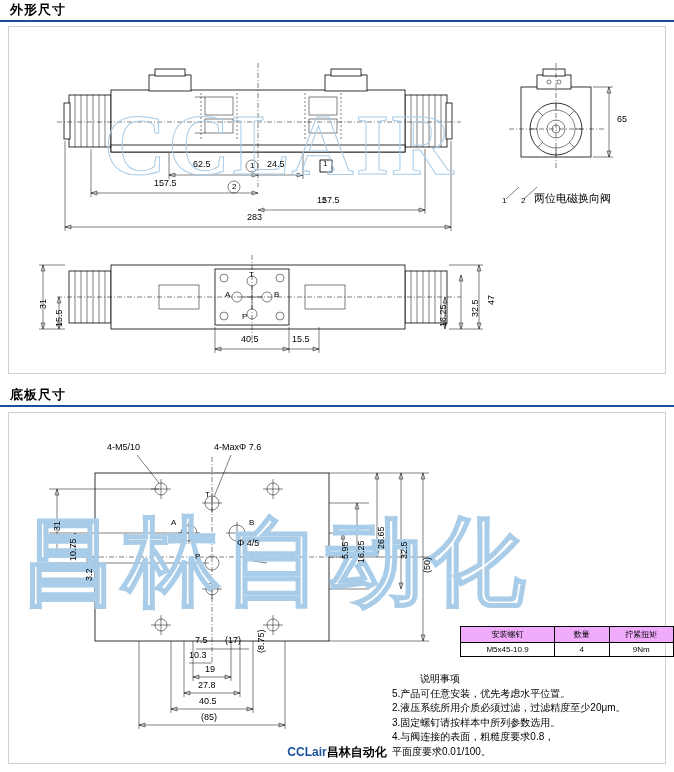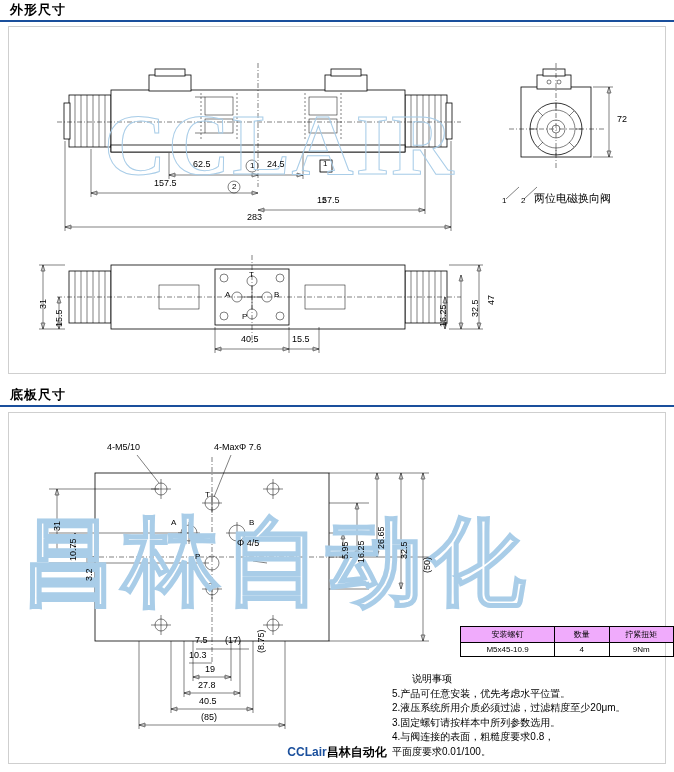--- a/index.html
+++ b/index.html
@@ -131,21 +131,21 @@
 
   
   #notes {
     position: absolute;
     left: 392px;
     top: 672px;
     width: 270px;
     font-size: 10px;
     line-height: 1.45;
   }
-  #notes .nt-title { margin-left: 20px; }
+  #notes .nt-title { margin-left: 28px; }
 
   
   #footer-brand {
     position: absolute;
     left: 0;
     top: 744px;
     width: 674px;
     text-align: center;
     font-size: 12px;
     font-weight: bold;
@@ -363,21 +363,21 @@
     <div class="lbl" style="left:184px; top:133px;">62.5</div>
     <div class="lbl" style="left:258px; top:133px;">24.5</div>
     <div class="lbl" style="left:145px; top:152px;">157.5</div>
     <div class="lbl" style="left:308px; top:169px;">157.5</div>
     <div class="lbl" style="left:238px; top:186px;">283</div>
     <div class="lbl sm" style="left:241px; top:135px;">1</div>
     <div class="lbl sm" style="left:314px; top:133px;">1</div>
     <div class="lbl sm" style="left:223px; top:156px;">2</div>
     <div class="lbl sm" style="left:313px; top:170px;">2</div>
 
-    <div class="lbl" style="left:608px; top:88px;">72</div>
+    <div class="lbl" style="left:608px; top:88px;">65</div>
 
     <div class="lbl sm" style="left:493px; top:170px;">1</div>
     <div class="lbl sm" style="left:512px; top:170px;">2</div>
     <div class="lbl cn" style="left:525px; top:166px;">两位电磁换向阀</div>
 
     <div class="lbl sm" style="left:240px; top:244px;">T</div>
     <div class="lbl sm" style="left:216px; top:264px;">A</div>
     <div class="lbl sm" style="left:265px; top:264px;">B</div>
     <div class="lbl sm" style="left:233px; top:286px;">P</div>
 

